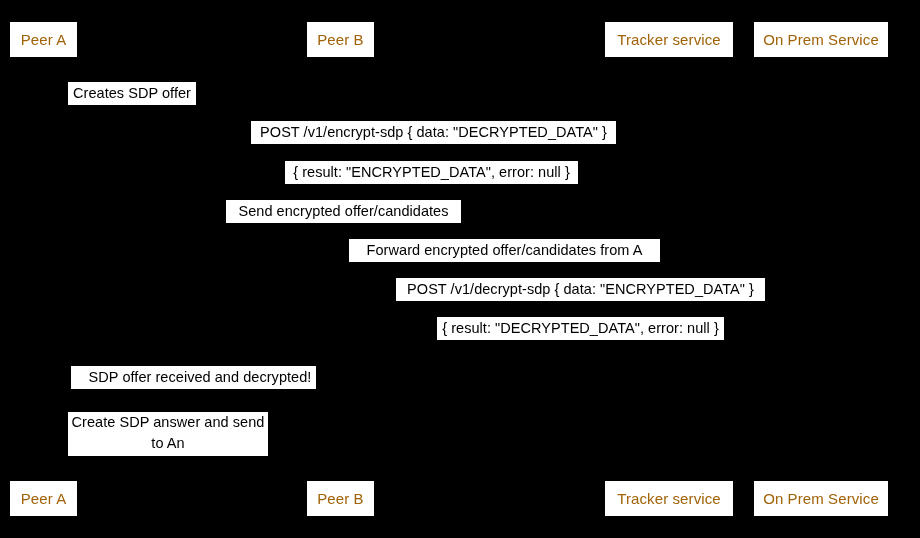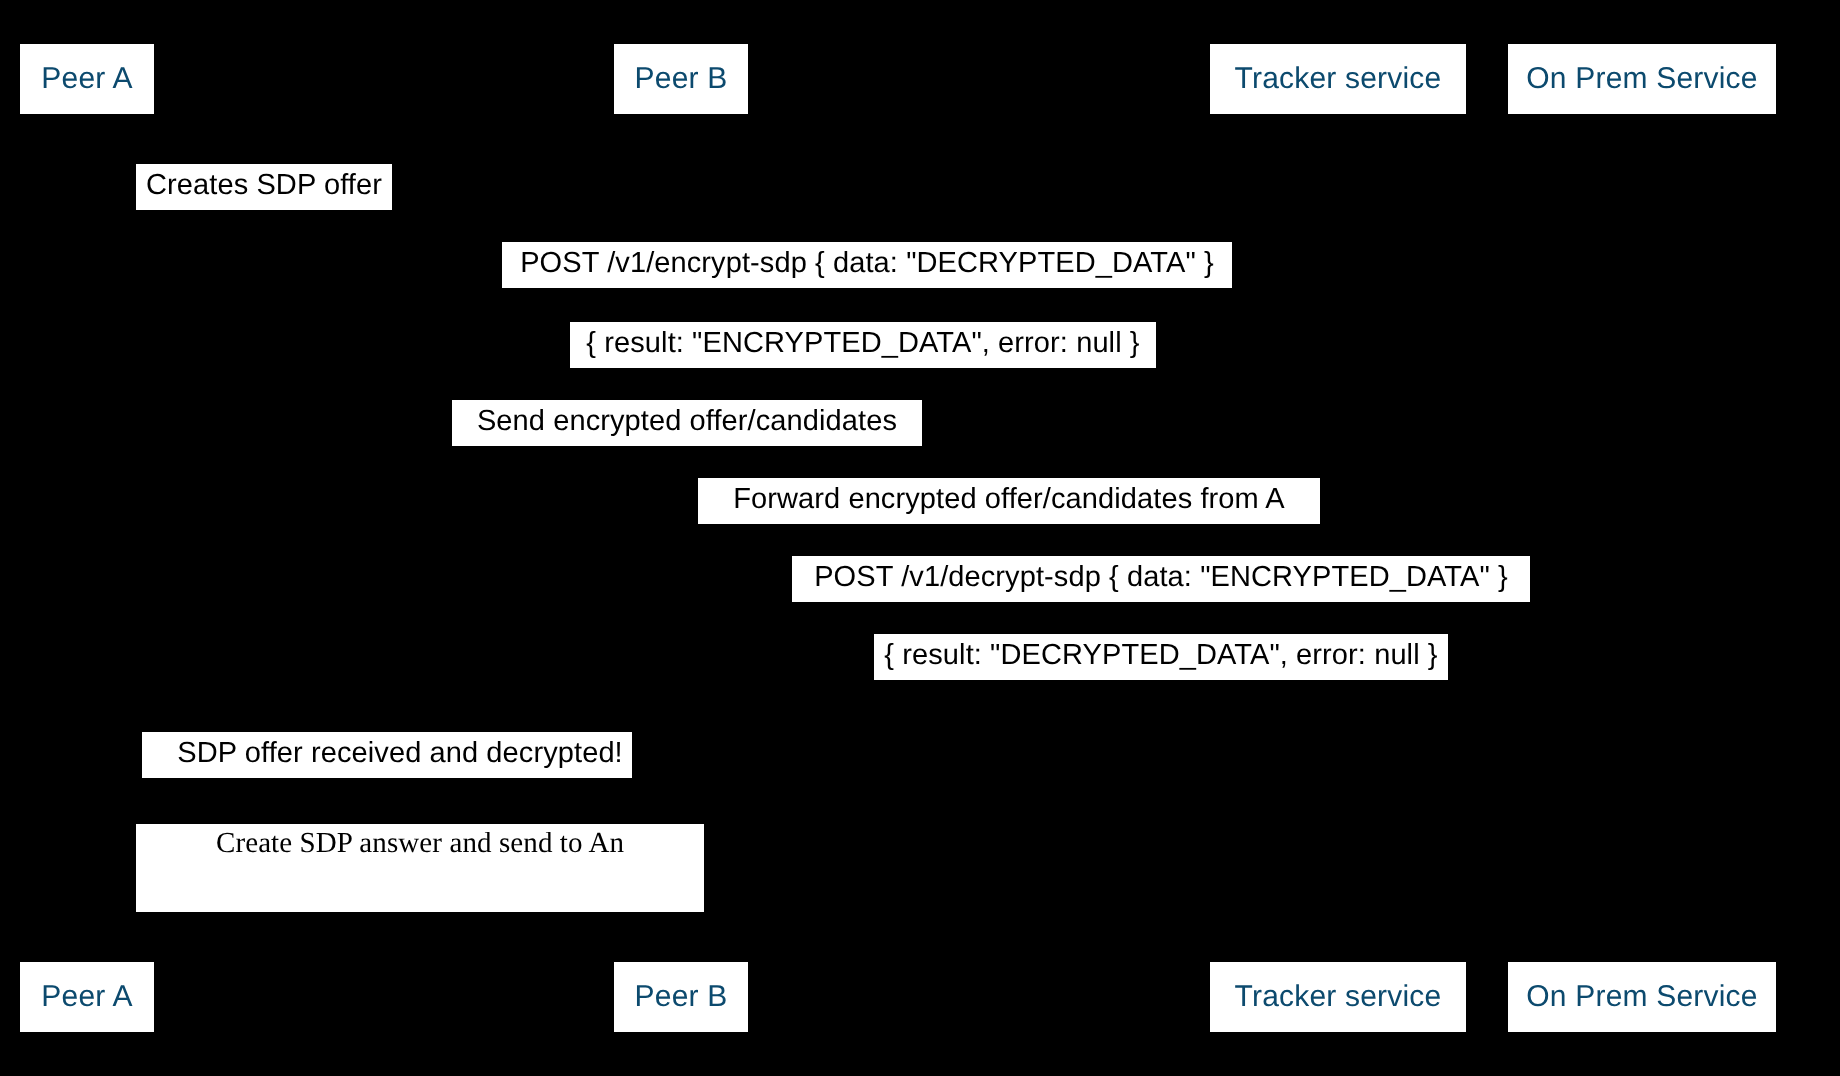--- a/index.html
+++ b/index.html
@@ -14,21 +14,21 @@
     height: 538px;
     background: #000000;
     overflow: hidden;
     font-family: "Liberation Sans", sans-serif;
     -webkit-font-smoothing: antialiased;
   }
   
   .participant {
     position: absolute;
     background: #ffffff;
-    color: #0c4a6e;
+    color: #a16207;
     font-size: 15px;
     line-height: 1;
     display: flex;
     align-items: center;
     justify-content: center;
     box-sizing: border-box;
     white-space: nowrap;
     letter-spacing: 0.1px;
   }
   
@@ -86,21 +86,21 @@
   <div class="msg" style="left:226px; top:200px; width:235px; height:23px;">Send encrypted offer/candidates</div>
 
   <div class="msg" style="left:349px; top:239px; width:311px; height:23px;">Forward encrypted offer/candidates from A</div>
 
   <div class="msg" style="left:396px; top:278px; width:369px; height:23px;">POST /v1/decrypt-sdp { data: "ENCRYPTED_DATA" }</div>
 
   <div class="msg" style="left:437px; top:317px; width:287px; height:23px;">{ result: "DECRYPTED_DATA", error: null }</div>
 
   <div class="msg" style="left:71px; top:366px; width:245px; height:23px;padding-left:14px;">SDP offer received and decrypted!</div>
 
-  <div class="msg two-line" style="left:68px; top:412px; width:284px; height:44px;font-family:Liberation Serif, serif;">
+  <div class="msg two-line" style="left:68px; top:412px; width:200px; height:44px;">
     <div>Create SDP answer and send to An</div>
   </div>
 
   <div class="participant" style="left:10px; top:481px; width:67px; height:35px;">Peer A</div>
   <div class="participant" style="left:307px; top:481px; width:67px; height:35px;">Peer B</div>
   <div class="participant" style="left:605px; top:481px; width:128px; height:35px;">Tracker service</div>
   <div class="participant" style="left:754px; top:481px; width:134px; height:35px;">On Prem Service</div>
 
 </div>
 

